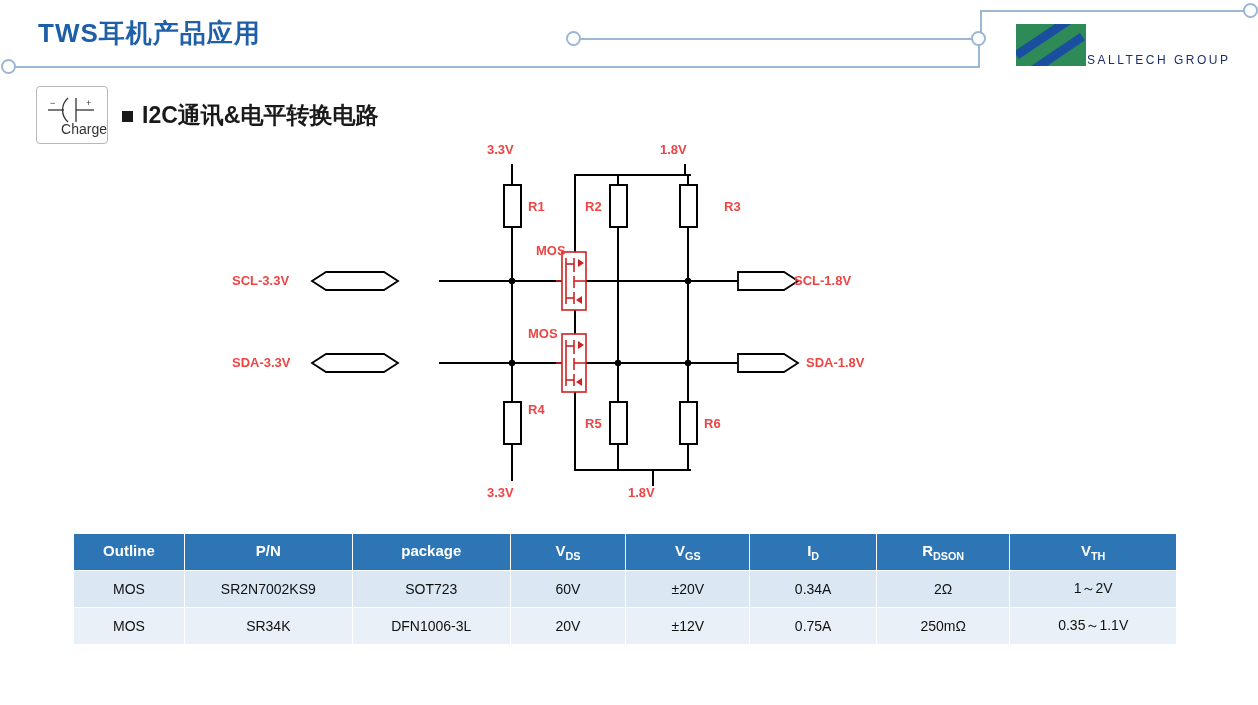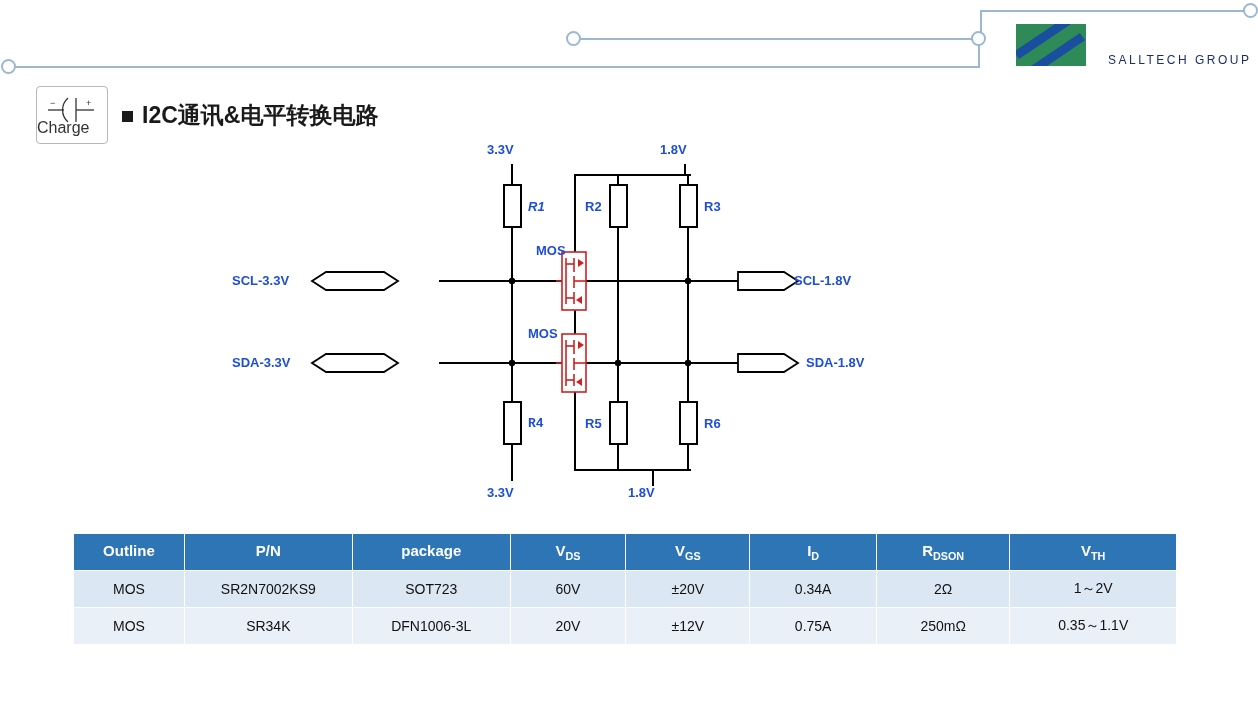--- a/index.html
+++ b/index.html
@@ -66,21 +66,21 @@
     position: absolute;
     left: 80px; top: 0px;
     font-size: 25px;
     font-weight: bold;
     color: #1a2f6b;
     letter-spacing: 4px;
     white-space: nowrap;
   }
   #logo-en {
     position: absolute;
-    left: 92px; top: 31px;
+    left: 71px; top: 31px;
     font-size: 12px;
     color: #1a2f6b;
     letter-spacing: 2.5px;
     white-space: nowrap;
   }
 
   
   #charge-badge {
     position: absolute;
     left: 36px; top: 86px;
@@ -90,22 +90,22 @@
     box-sizing: border-box;
     background: #ffffff;
   }
   #charge-badge .cap-svg {
     position: absolute;
     left: 9px; top: 8px;
   }
   #charge-badge .cap-label {
     position: absolute;
     left: 0; right: 0; bottom: 6px;
-    text-align: left;
-    font-size: 16px;
+    text-align: right;
+    font-size: 14px;
     color: #333;
   }
   #section-heading {
     position: absolute;
     left: 122px; top: 100px;
     font-size: 23px;
     font-weight: bold;
     color: #1a1a1a;
     white-space: nowrap;
   }
@@ -122,21 +122,21 @@
     position: absolute;
     left: 280px; top: 130px;
     width: 640px; height: 390px;
   }
   #schematic svg { display: block; }
 
   .sch-label {
     position: absolute;
     font-size: 13px;
     font-weight: bold;
-    color: #1d4ed8;
+    color: #ef4444;
     white-space: nowrap;
   }
 
   
   #spec-table {
     position: absolute;
     left: 73px; top: 533px;
     width: 1104px;
     border-collapse: collapse;
     font-size: 14px;
@@ -161,20 +161,21 @@
   }
   #spec-table tbody tr:nth-child(2) td {
     background: #e9f0f8;
   }
   sub { font-size: 0.72em; }
 </style>
 </head>
 <body>
 
 <div id="header">
+  <div id="page-title">TWS耳机产品应用</div>
 
   <div class="deco-line" style="left:575px; top:38px; width:405px; height:2px;"></div>
   <div class="deco-line" style="left:978px; top:38px; width:2px; height:30px;"></div>
   <div class="deco-line" style="left:8px; top:66px; width:972px; height:2px;"></div>
   <div class="deco-line" style="left:980px; top:12px; width:2px; height:27px;"></div>
   <div class="deco-line" style="left:980px; top:10px; width:270px; height:2px;"></div>
 
   <div class="deco-circle" style="left:566px; top:31px; width:15px; height:15px;"></div>
   <div class="deco-circle" style="left:971px; top:31px; width:15px; height:15px;"></div>
   <div class="deco-circle" style="left:1px; top:59px; width:15px; height:15px;"></div>
@@ -291,24 +292,24 @@
       <polygon points="458,142 504,142 518,151 504,160 458,160"></polygon>
       <polygon points="458,224 504,224 518,233 504,242 458,242"></polygon>
     </g>
   </svg>
 
   <div class="sch-label" style="left:207px; top:12px;">3.3V</div>
   <div class="sch-label" style="left:380px; top:12px;">1.8V</div>
   <div class="sch-label" style="left:207px; top:355px;">3.3V</div>
   <div class="sch-label" style="left:348px; top:355px;">1.8V</div>
 
-  <div class="sch-label" style="left:248px; top:69px;font-style:italic;">R1</div>
+  <div class="sch-label" style="left:248px; top:69px;">R1</div>
   <div class="sch-label" style="left:305px; top:69px;">R2</div>
-  <div class="sch-label" style="left:424px; top:69px;">R3</div>
-  <div class="sch-label" style="left:248px; top:286px;font-family:Liberation Mono, monospace;">R4</div>
+  <div class="sch-label" style="left:444px; top:69px;">R3</div>
+  <div class="sch-label" style="left:248px; top:272px;">R4</div>
   <div class="sch-label" style="left:305px; top:286px;">R5</div>
   <div class="sch-label" style="left:424px; top:286px;">R6</div>
 
   <div class="sch-label" style="left:256px; top:113px;">MOS</div>
   <div class="sch-label" style="left:248px; top:196px;">MOS</div>
 
   <div class="sch-label" style="left:-48px; top:143px;">SCL-3.3V</div>
   <div class="sch-label" style="left:514px; top:143px;">SCL-1.8V</div>
   <div class="sch-label" style="left:-48px; top:225px;">SDA-3.3V</div>
   <div class="sch-label" style="left:526px; top:225px;text-align:center;">SDA-1.8V</div>

